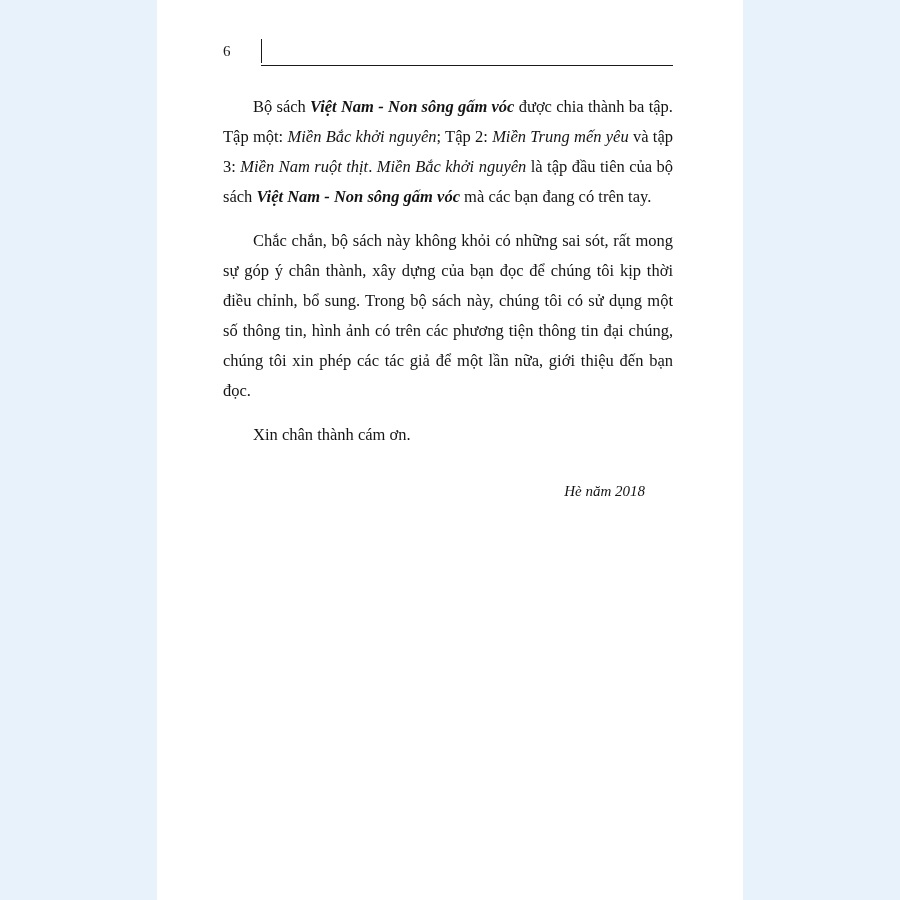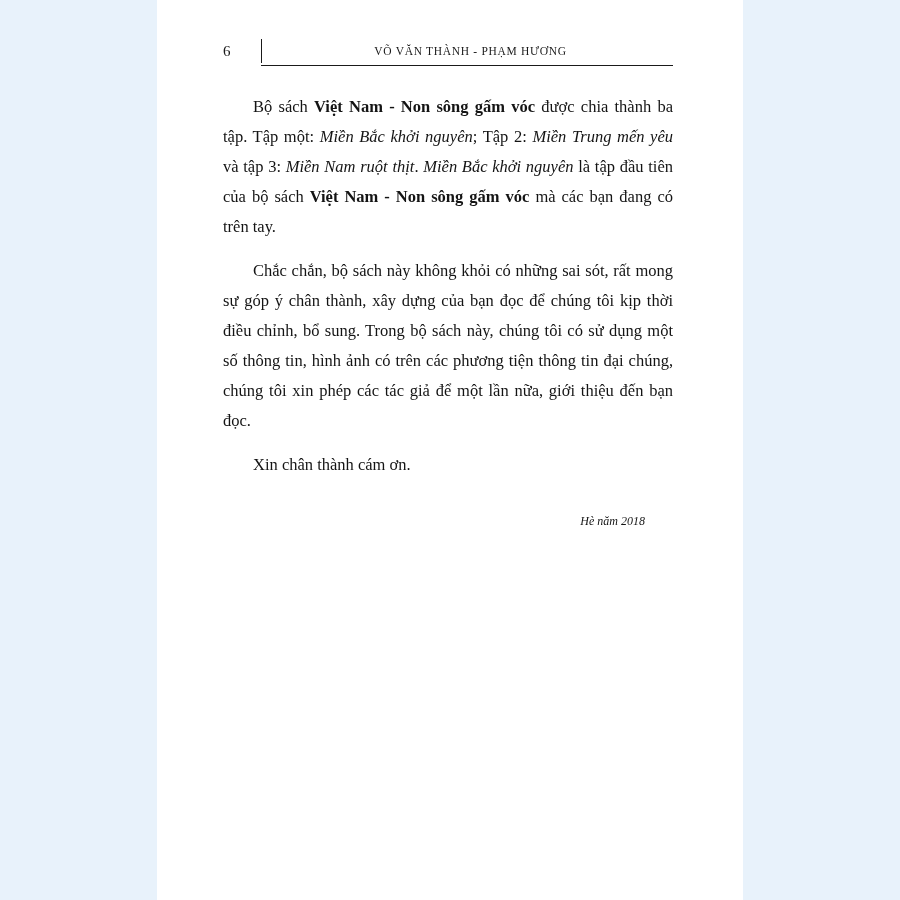--- a/index.html
+++ b/index.html
@@ -79,47 +79,47 @@
     margin: 0 0 14px 0;
   }
   .body p.indent {
     text-indent: 30px;
   }
   .body p.no-space {
     margin-bottom: 0;
   }
   .bold-italic {
     font-weight: bold;
+    font-style: italic;
   }
   .italic {
     font-style: italic;
   }
   .signoff {
     margin-top: 26px;
     text-align: right;
     font-style: italic;
-    font-size: 12px;
+    font-size: 15px;
     line-height: 30px;
     color: #141414;
     padding-right: 28px;
   }
   .signoff div {
     white-space: nowrap;
   }
 </style>
 </head>
 <body>
 
 <div class="page">
   <div class="page-inner">
 
     <div class="header">
       <div class="folio">6</div>
       <div class="header-rule-v"></div>
-      <div class="header-title">VÕ VĂN THÀNH - PHẠM HƯƠNG</div>
       <div class="header-rule-h"></div>
     </div>
 
     <div class="body">
 
 
       <p class="indent"><span>Bộ sách </span><span class="bold-italic">Việt Nam - Non sông gấm vóc</span><span> được chia thành ba tập. Tập một: </span><span class="italic">Miền Bắc khởi nguyên</span><span>; Tập 2: </span><span class="italic">Miền Trung mến yêu</span><span> và tập 3: </span><span class="italic">Miền Nam ruột thịt</span><span>. </span><span class="italic">Miền Bắc khởi nguyên</span><span> là tập đầu tiên của bộ sách </span><span class="bold-italic">Việt Nam - Non sông gấm vóc</span><span> mà các bạn đang có trên tay.</span></p>
 
       <p class="indent"><span>Chắc chắn, bộ sách này không khỏi có những sai sót, rất mong sự góp ý chân thành, xây dựng của bạn đọc để chúng tôi kịp thời điều chỉnh, bổ sung. Trong bộ sách này, chúng tôi có sử dụng một số thông tin, hình ảnh có trên các phương tiện thông tin đại chúng, chúng tôi xin phép các tác giả để một lần nữa, giới thiệu đến bạn đọc.</span></p>
 

